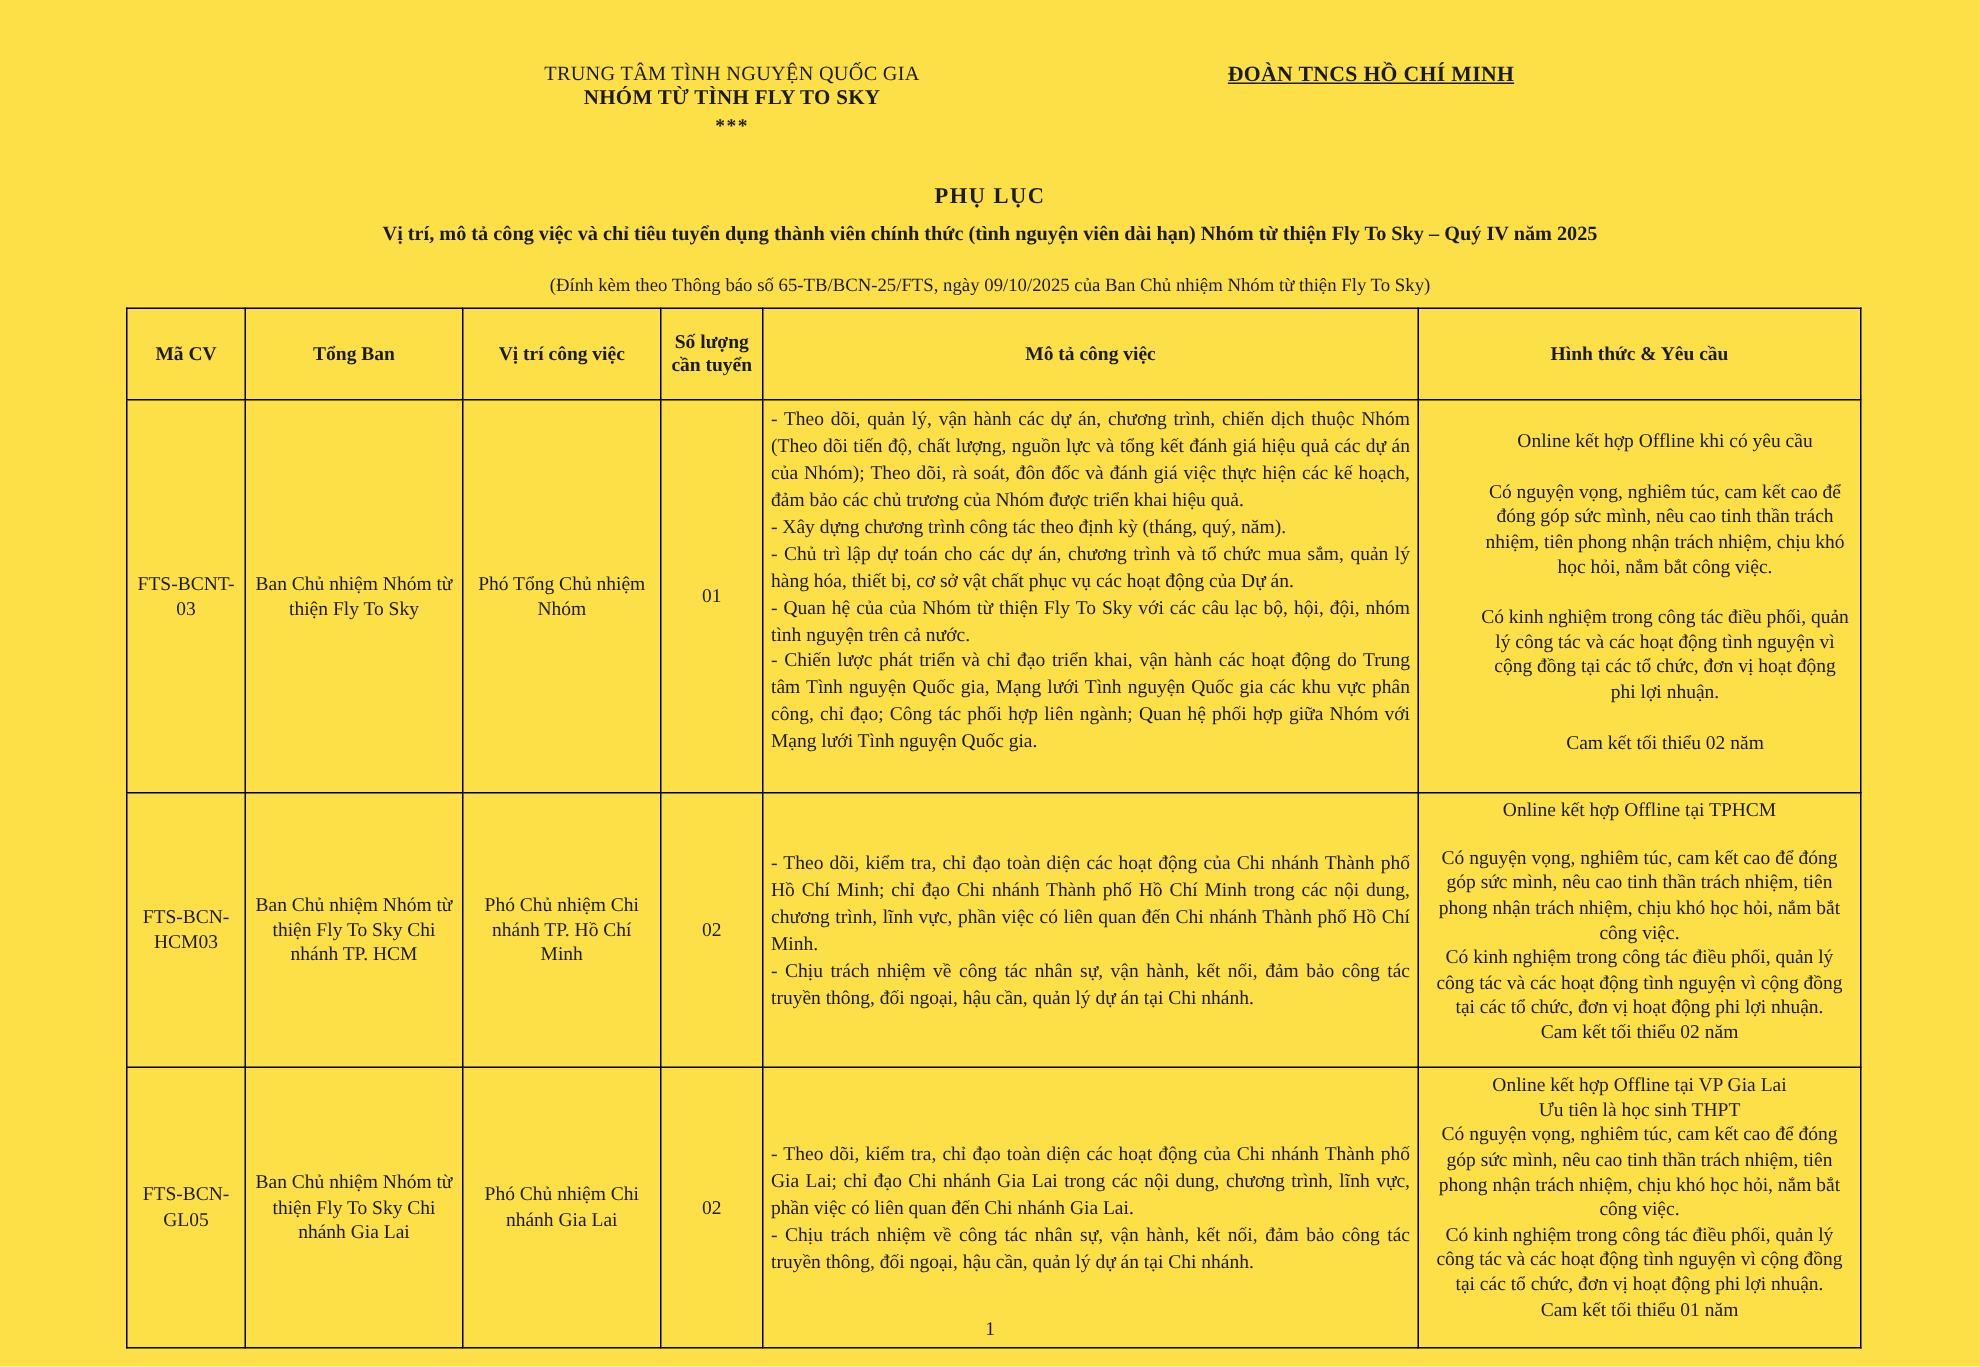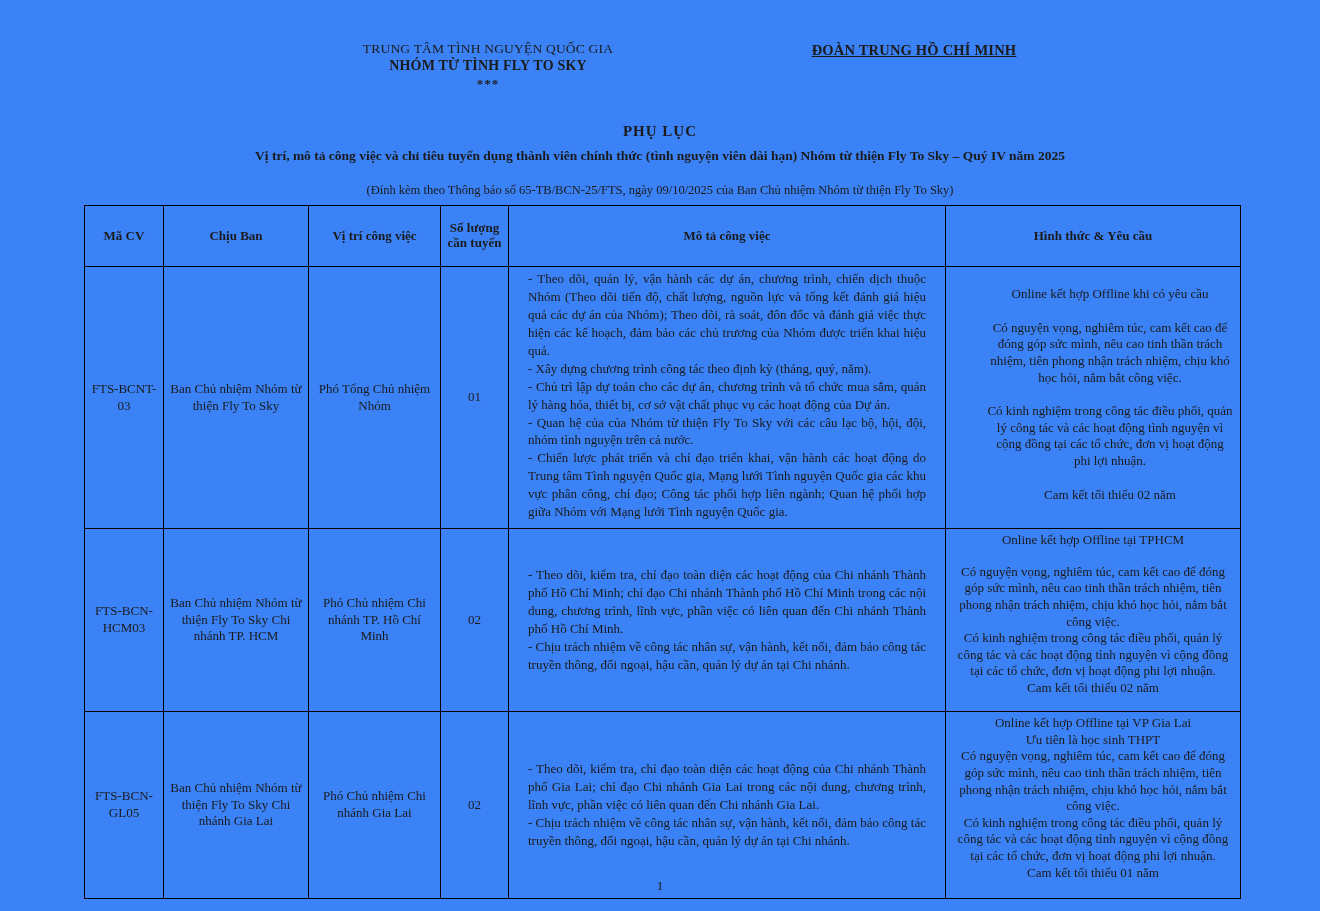--- a/index.html
+++ b/index.html
@@ -4,21 +4,21 @@
 <style>
   html, body {
     margin: 0;
     padding: 0;
     background: #ffffff;
   }
   .page {
     position: relative;
     width: 1320px;
     height: 911px;
-    background: #3b82f6;
+    background: #fde047;
     color: #1b1b1b;
     font-family: "Liberation Serif", "DejaVu Serif", serif;
     overflow: hidden;
   }
   
   .doc-header {
     display: flex;
     align-items: flex-start;
     padding-top: 40px;
   }
@@ -86,21 +86,21 @@
     text-align: center;
     padding: 2px 6px;
     line-height: 1.3;
   }
   tr.row-1 > td { height: 239px; }
   tr.row-2 > td { height: 176px; }
   tr.row-3 > td { height: 180px; }
 
   td.cell-desc {
     text-align: justify;
-    padding: 3px 19px;
+    padding: 3px 5px;
     line-height: 1.38;
   }
   td.cell-desc.vtop { vertical-align: top; }
   td.cell-desc p { margin: 0; }
 
   td.cell-req {
     vertical-align: top;
     text-align: center;
     line-height: 1.28;
     padding: 3px 7px;
@@ -125,42 +125,42 @@
 <body>
 
 <div class="page">
 
   <div class="doc-header">
     <div class="header-left">
       <div class="org-line1">TRUNG TÂM TÌNH NGUYỆN QUỐC GIA</div>
       <div class="org-line2">NHÓM TỪ TÌNH FLY TO SKY</div>
       <div class="org-stars">***</div>
     </div>
-    <div class="header-right">ĐOÀN TRUNG HỒ CHÍ MINH</div>
+    <div class="header-right">ĐOÀN TNCS HỒ CHÍ MINH</div>
   </div>
 
   <div class="title-block">
     <div class="title-main">PHỤ LỤC</div>
     <div class="title-sub">Vị trí, mô tả công việc và chỉ tiêu tuyển dụng thành viên chính thức (tình nguyện viên dài hạn) Nhóm từ thiện Fly To Sky – Quý IV năm 2025</div>
     <div class="title-note">(Đính kèm theo Thông báo số 65-TB/BCN-25/FTS, ngày 09/10/2025 của Ban Chủ nhiệm Nhóm từ thiện Fly To Sky)</div>
   </div>
 
   <table class="job-table">
     <colgroup>
       <col style="width:79px">
       <col style="width:145px">
       <col style="width:132px">
       <col style="width:68px">
       <col style="width:437px">
       <col style="width:295px">
     </colgroup>
     <thead>
       <tr>
         <th>Mã CV</th>
-        <th>Chịu Ban</th>
+        <th>Tổng Ban</th>
         <th>Vị trí công việc</th>
         <th>Số lượng cần tuyển</th>
         <th>Mô tả công việc</th>
         <th>Hình thức &amp; Yêu cầu</th>
       </tr>
     </thead>
     <tbody>
 
       <tr class="row-1">
         <td>FTS-BCNT-03</td>

